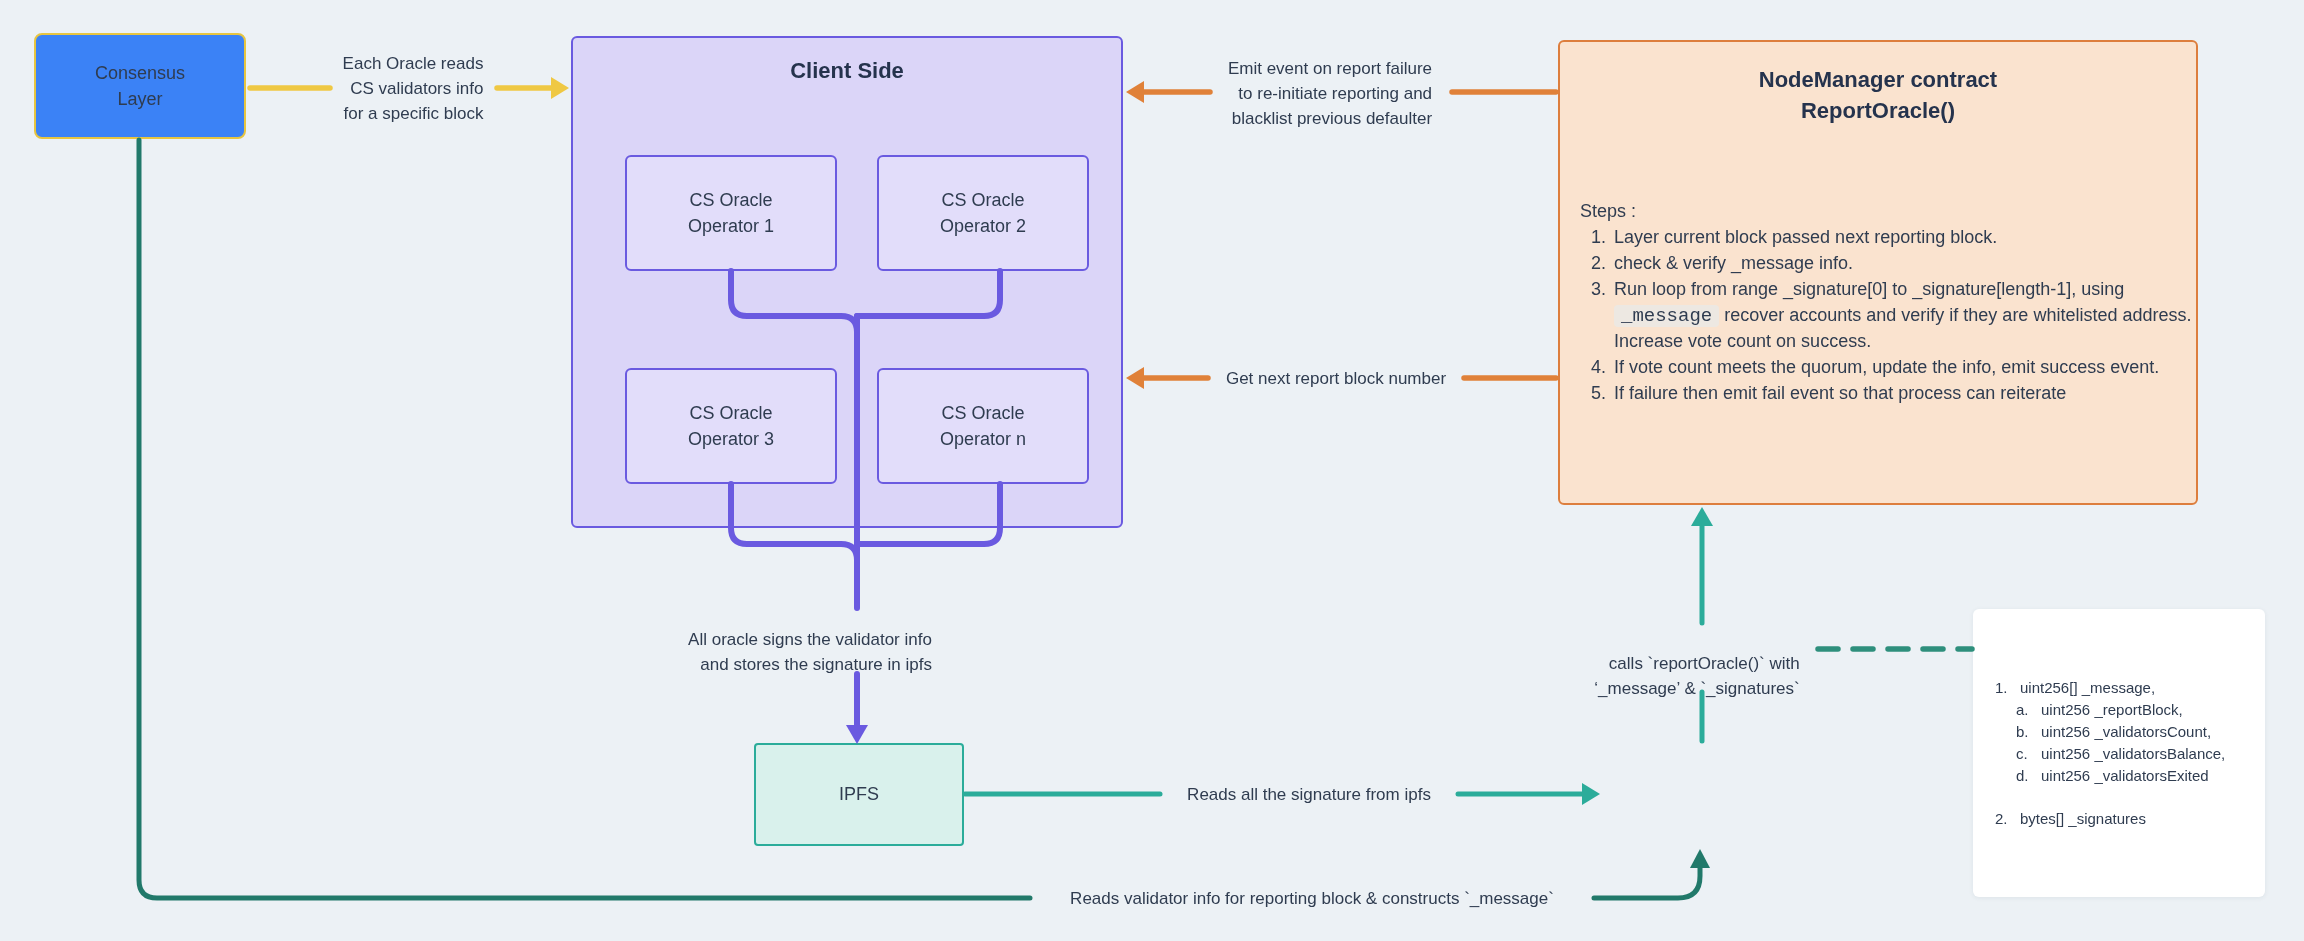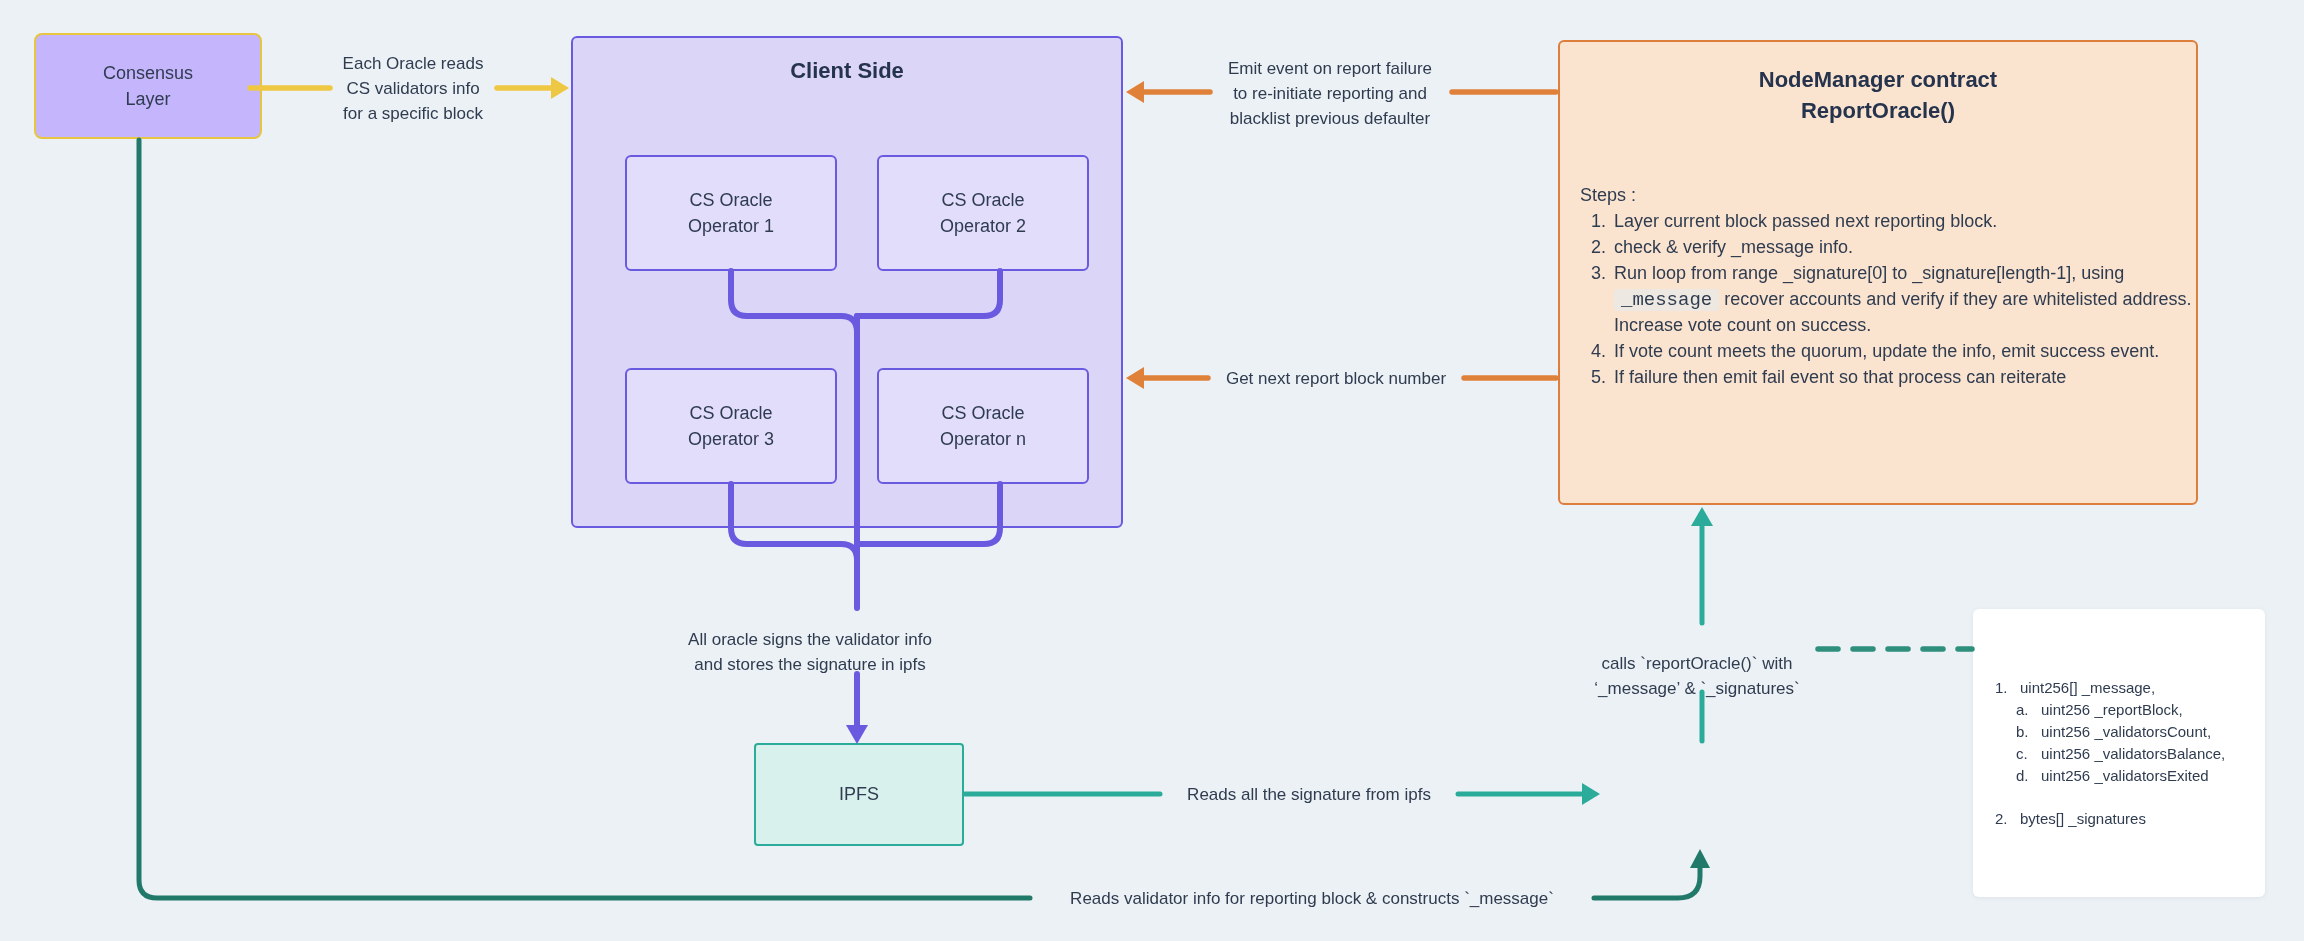--- a/index.html
+++ b/index.html
@@ -2,32 +2,32 @@
 <html><head>
 <meta charset="utf-8">
 <style>
   html,body{margin:0;padding:0;background:#ECF1F5;}
   #stage{position:relative;width:2304px;height:941px;background:#ECF1F5;overflow:hidden;
          font-family:"Liberation Sans",sans-serif;color:#2F3C50;}
   .box{position:absolute;box-sizing:border-box;display:flex;flex-direction:column;
        align-items:center;justify-content:center;text-align:center;}
   .pre{white-space:pre-line;}
   
-  .consensus{left:34px;top:33px;width:228px;height:106px;background:#c4b5fd;
+  .consensus{left:34px;top:33px;width:212px;height:106px;background:#3b82f6;
              border:2.5px solid #E7C540;border-radius:8px;font-size:18px;line-height:26px;}
   .client{left:571px;top:36px;width:552px;height:492px;background:#DBD5F8;
           border:2.5px solid #6A5AE0;border-radius:6px;justify-content:flex-start;}
   .client-title{margin-top:20px;font-weight:bold;font-size:22px;color:#25334D;}
   .op{position:absolute;box-sizing:border-box;width:212px;height:116px;background:#E2DDFA;
       border:2px solid #6A5AE0;border-radius:6px;display:flex;align-items:center;
       justify-content:center;text-align:center;font-size:18px;line-height:26px;}
   .nodemgr{left:1558px;top:40px;width:640px;height:465px;background:#FAE3CF;
            border:2.5px solid #DD7E3D;border-radius:6px;align-items:stretch;justify-content:flex-start;}
   .nm-title{margin-top:22px;text-align:center;font-weight:bold;font-size:22px;line-height:31px;color:#25334D;white-space:pre-line;}
-  .nm-steps{position:absolute;left:20px;top:140px;width:640px;font-size:18px;line-height:26px;text-align:left;}
+  .nm-steps{position:absolute;left:20px;top:156px;width:640px;font-size:18px;line-height:26px;text-align:left;}
   .step{display:flex;}
   .step-num{min-width:26px;text-align:right;margin-right:8px;flex:0 0 auto;}
   .chip{display:inline-block;background:#EDE8E2;border-radius:4px;padding:0 7px;
         font-family:"Liberation Mono",monospace;font-size:19px;line-height:22px;}
   .teal-box{background:#D9F1EC;border:2.5px solid #2BAC9A;border-radius:4px;
             font-size:18px;line-height:25px;}
   .ipfs{left:754px;top:743px;width:210px;height:103px;}
   .user{left:1605px;top:743px;width:208px;height:103px;}
   .params{left:1973px;top:609px;width:292px;height:288px;background:#FFFFFF;border-radius:6px;
           box-shadow:0 1px 5px rgba(30,50,70,0.07);align-items:flex-start;justify-content:flex-start;
@@ -35,21 +35,21 @@
   .params-inner{padding:68px 0 0 22px;}
   .prow{display:flex;}
   .pnum{min-width:18px;margin-right:7px;}
   .psub{margin-left:21px;}
   .pgap{height:21px;}
   
   .elabel{position:absolute;transform:translate(-50%,-50%);text-align:center;
           font-size:17px;line-height:25px;white-space:pre-line;}
   .nowrap{white-space:nowrap;}
   svg{position:absolute;left:0;top:0;z-index:3;pointer-events:none;}
-  .lbl{z-index:4;}
+  .lbl{z-index:4;text-align:right;}
   .nd{z-index:2;}
 </style>
 </head>
 <body>
 
 <div id="stage">
 
   <div class="box consensus nd">
     <div class="pre">Consensus
 Layer</div>

